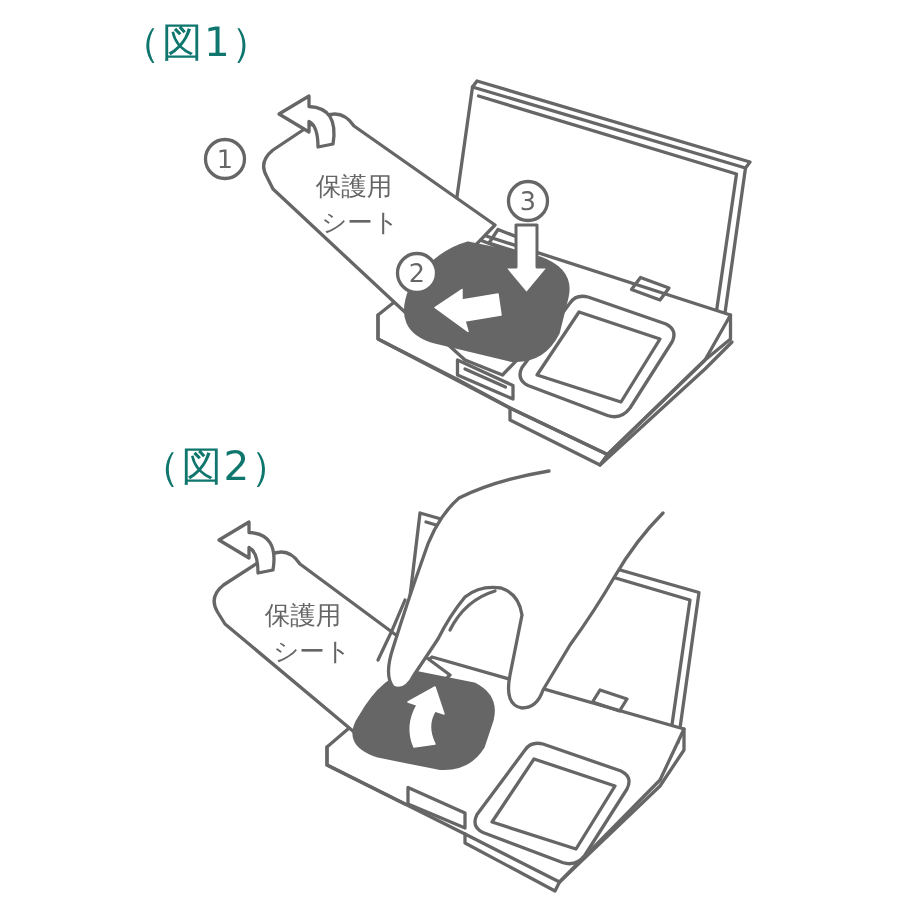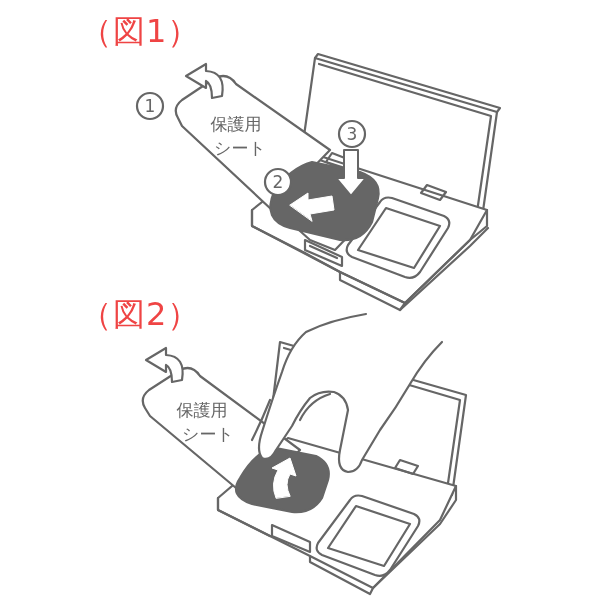--- a/index.html
+++ b/index.html
@@ -1,19 +1,19 @@
 <!DOCTYPE html>
 <html><head>
   <meta charset="utf-8">
   <style>
     html, body { margin: 0; padding: 0; background: #ffffff; }
     body { width: 600px; height: 600px; position: relative; overflow: hidden; font-family: "DejaVu Sans", sans-serif; }
-    .fig-title { position: absolute; font-size: 32px; color: #ef4444; letter-spacing: 1px; font-family: "DejaVu Sans", sans-serif; }
+    .fig-title { position: absolute; font-size: 27px; color: #0f766e; letter-spacing: 1px; font-family: "DejaVu Sans", sans-serif; }
     .fig1-title { left: 80px; top: 10px; }
-    .fig2-title { left: 80px; top: 293px; }
+    .fig2-title { left: 93px; top: 293px; }
     svg.art { position: absolute; left: 0; top: 0; }
     .lbl { font-family: "DejaVu Sans", sans-serif; fill: #666666; }
   </style>
 </head>
 <body>
 
 <div class="fig-title fig1-title">（図1）</div>
 <div class="fig-title fig2-title">（図2）</div>
 
 <svg class="art" width="600" height="600" viewBox="0 0 600 600">

